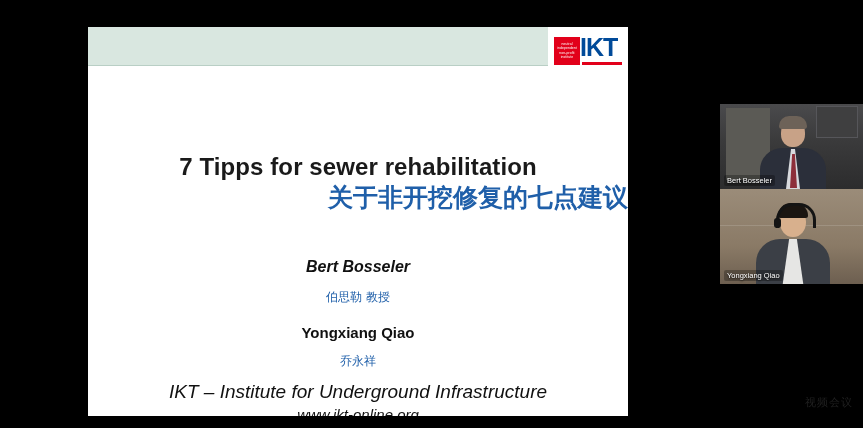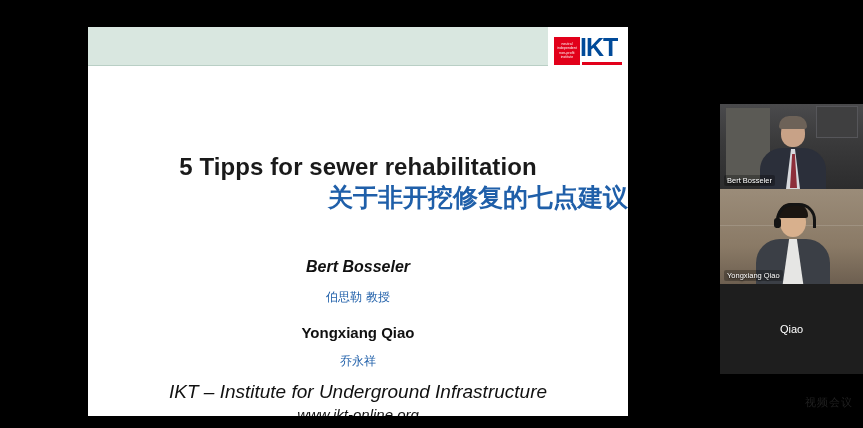--- a/index.html
+++ b/index.html
@@ -330,21 +330,21 @@
           <span>neutral
 independent
 non-profit institute</span>
         </div>
         <div class="logo-ikt">IKT</div>
         <div class="logo-bar"></div>
       </div>
     </div>
 
     <div class="slide-body">
-      <div class="title-en">5 Tipps for sewer rehabilitation</div>
+      <div class="title-en">7 Tipps for sewer rehabilitation</div>
       <div class="title-cn">关于非开挖修复的七点建议</div>
       <div class="author-en">Bert Bosseler</div>
       <div class="author-cn">伯思勒 教授</div>
       <div class="author2-en">Yongxiang Qiao</div>
       <div class="author2-cn">乔永祥</div>
       <div class="org">IKT – Institute for Underground Infrastructure</div>
       <div class="url">www.ikt-online.org</div>
     </div>
   </div>
 
@@ -367,22 +367,18 @@
       <div class="t2-wallline"></div>
       <div class="t2-body"></div>
       <div class="t2-shirt"></div>
       <div class="t2-head"></div>
       <div class="t2-hair"></div>
       <div class="t2-headset"></div>
       <div class="t2-earcup"></div>
       <div class="tile-name">Yongxiang Qiao</div>
     </div>
 
-    <div class="tile tile-3">
-      <div class="t3-bg"></div>
-      <div class="tile-name-center">Qiao</div>
-    </div>
 
   </div>
 
   <div class="faint-text">视频会议</div>
 
 </div>
 
 </body></html>

